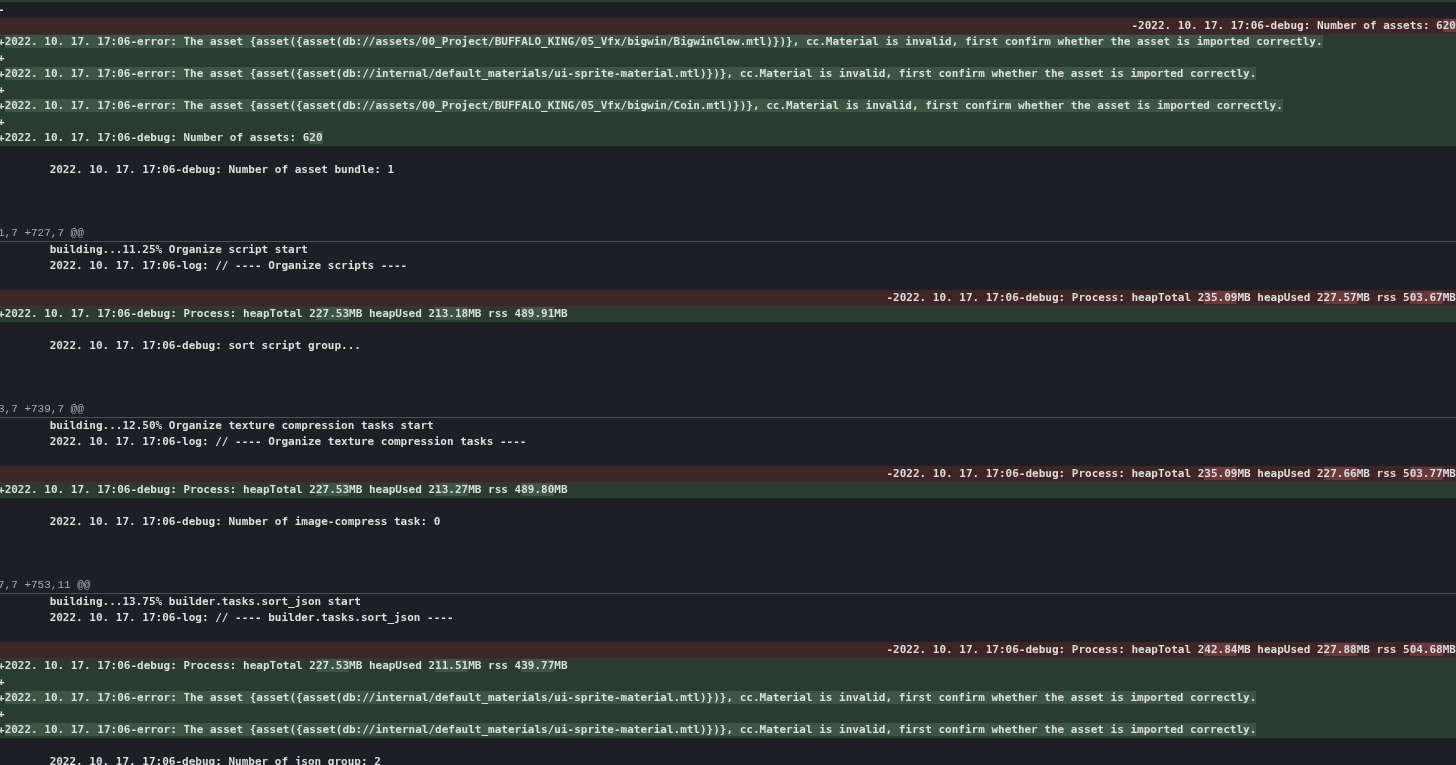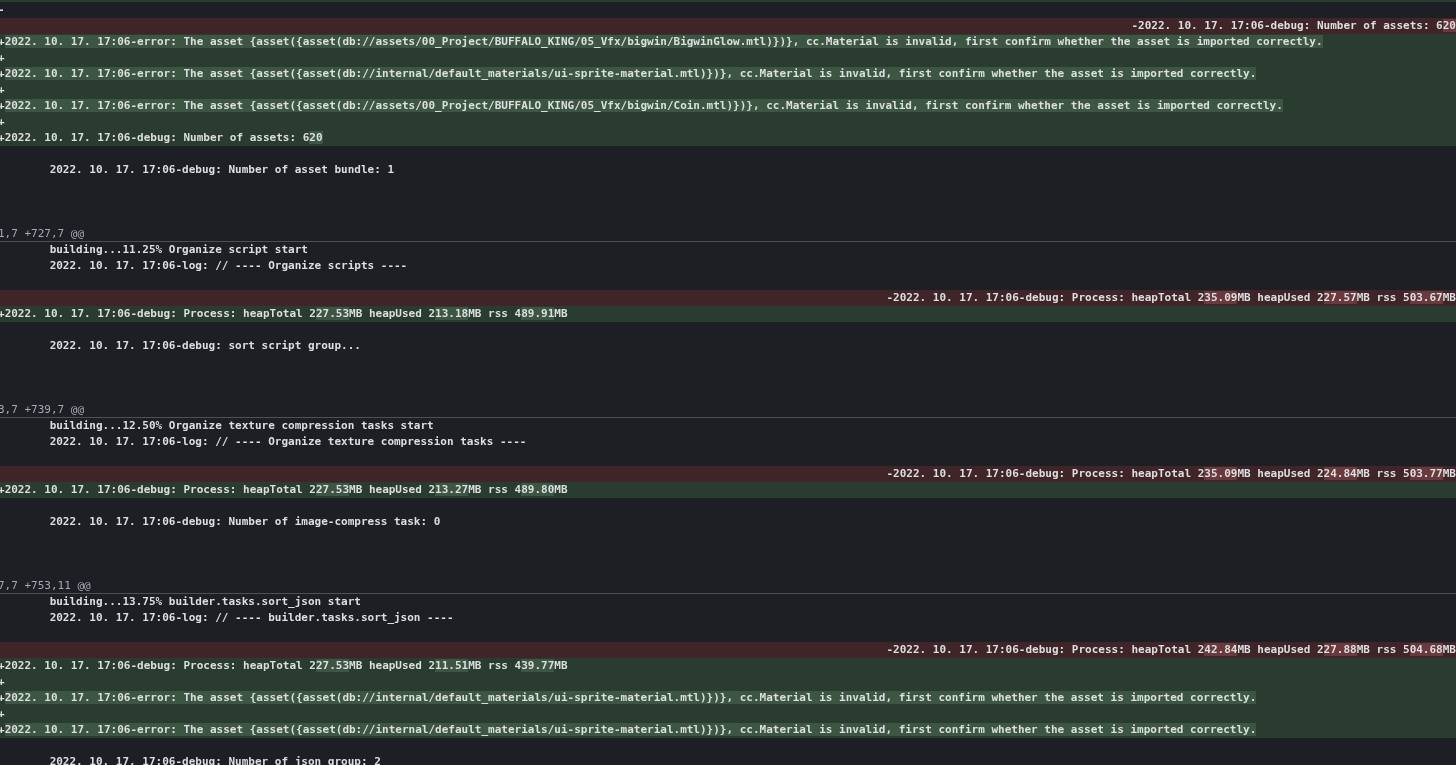--- a/index.html
+++ b/index.html
@@ -47,20 +47,21 @@
   .line.add-empty { background: var(--added-line-bg); }
   .line.ctx       { background: transparent; margin-left: 45px; }
   .line.rem .hl   { background: var(--removed-word-bg); }
   .line.add .hl   { background: var(--added-word-bg); }
   .line.hunk {
     height: 15px;
     line-height: 15px;
     font-weight: normal;
     color: var(--hunk-text);
     border-bottom: 1px solid var(--separator);
+    font-family: Liberation Mono, monospace;
   }
   .sign { display: inline; }
 </style>
 </head>
 <body>
 
 <div class="diff-view">
     <div class="line add-empty"><span class="content"></span></div>
     <div class="line rem-empty"><span class="content"><span class="sign">-</span></span></div>
     <div class="line rem"><span class="content"><span class="sign">-</span><span>2022. 10. 17. 17:06-debug: Number of assets: 6</span><span class="hl">20</span></span></div>
@@ -84,21 +85,21 @@
     <div class="line add"><span class="content"><span class="sign">+</span><span>2022. 10. 17. 17:06-debug: Process: heapTotal 2</span><span class="hl">27.53</span><span>MB heapUsed 2</span><span class="hl">13.18</span><span>MB rss 4</span><span class="hl">89.91</span><span>MB</span></span></div>
     <div class="line ctx"><span class="content"><span class="sign"></span></span></div>
     <div class="line ctx"><span class="content"><span class="sign"> </span><span>2022. 10. 17. 17:06-debug: sort script group...</span></span></div>
     <div class="line ctx"><span class="content"><span class="sign"></span></span></div>
     <div class="line ctx"><span class="content"><span class="sign"></span></span></div>
     <div class="line ctx"><span class="content"><span class="sign"></span></span></div>
     <div class="line hunk"><span class="content"><span>3,7 +739,7 @@</span></span></div>
     <div class="line ctx"><span class="content"><span class="sign"> </span><span>building...12.50% Organize texture compression tasks start</span></span></div>
     <div class="line ctx"><span class="content"><span class="sign"> </span><span>2022. 10. 17. 17:06-log: // ---- Organize texture compression tasks ----</span></span></div>
     <div class="line ctx"><span class="content"><span class="sign"></span></span></div>
-    <div class="line rem"><span class="content"><span class="sign">-</span><span>2022. 10. 17. 17:06-debug: Process: heapTotal 2</span><span class="hl">35.09</span><span>MB heapUsed 2</span><span class="hl">24.84</span><span>MB rss 5</span><span class="hl">03.77</span><span>MB</span></span></div>
+    <div class="line rem"><span class="content"><span class="sign">-</span><span>2022. 10. 17. 17:06-debug: Process: heapTotal 2</span><span class="hl">35.09</span><span>MB heapUsed 2</span><span class="hl">27.66</span><span>MB rss 5</span><span class="hl">03.77</span><span>MB</span></span></div>
     <div class="line add"><span class="content"><span class="sign">+</span><span>2022. 10. 17. 17:06-debug: Process: heapTotal 2</span><span class="hl">27.53</span><span>MB heapUsed 2</span><span class="hl">13.27</span><span>MB rss 4</span><span class="hl">89.80</span><span>MB</span></span></div>
     <div class="line ctx"><span class="content"><span class="sign"></span></span></div>
     <div class="line ctx"><span class="content"><span class="sign"> </span><span>2022. 10. 17. 17:06-debug: Number of image-compress task: 0</span></span></div>
     <div class="line ctx"><span class="content"><span class="sign"></span></span></div>
     <div class="line ctx"><span class="content"><span class="sign"></span></span></div>
     <div class="line ctx"><span class="content"><span class="sign"></span></span></div>
     <div class="line hunk"><span class="content"><span>7,7 +753,11 @@</span></span></div>
     <div class="line ctx"><span class="content"><span class="sign"> </span><span>building...13.75% builder.tasks.sort_json start</span></span></div>
     <div class="line ctx"><span class="content"><span class="sign"> </span><span>2022. 10. 17. 17:06-log: // ---- builder.tasks.sort_json ----</span></span></div>
     <div class="line ctx"><span class="content"><span class="sign"></span></span></div>

